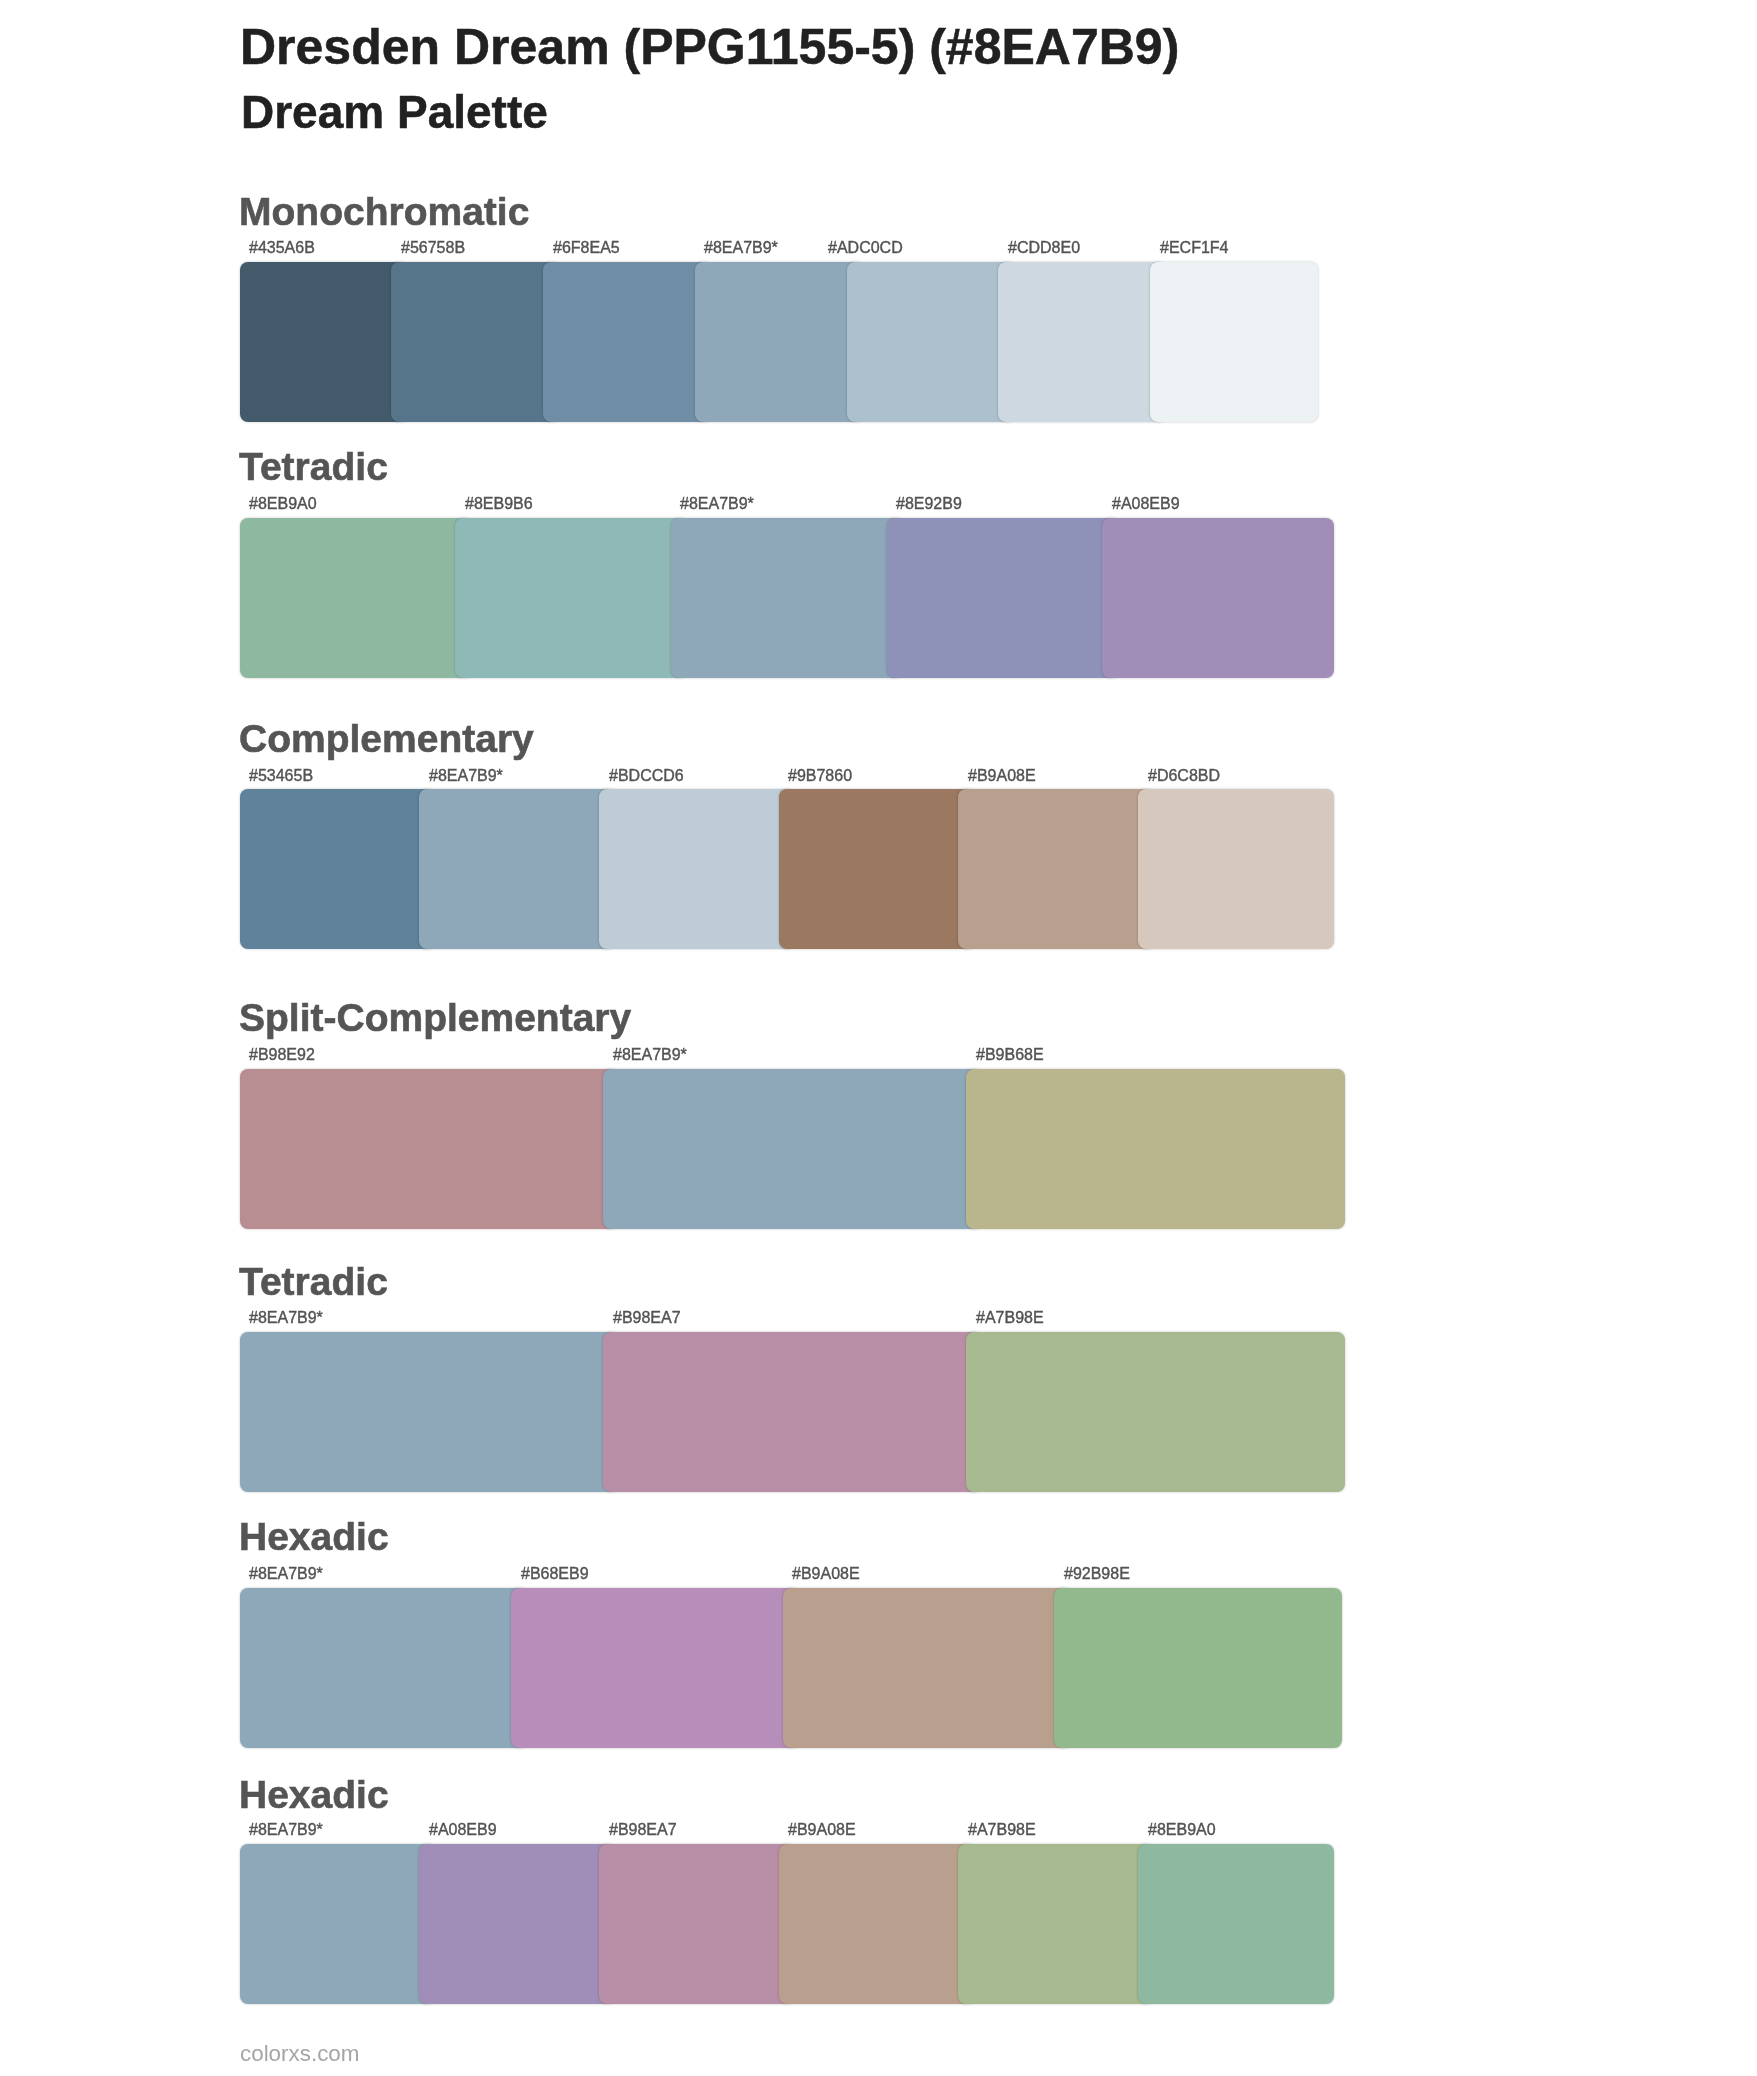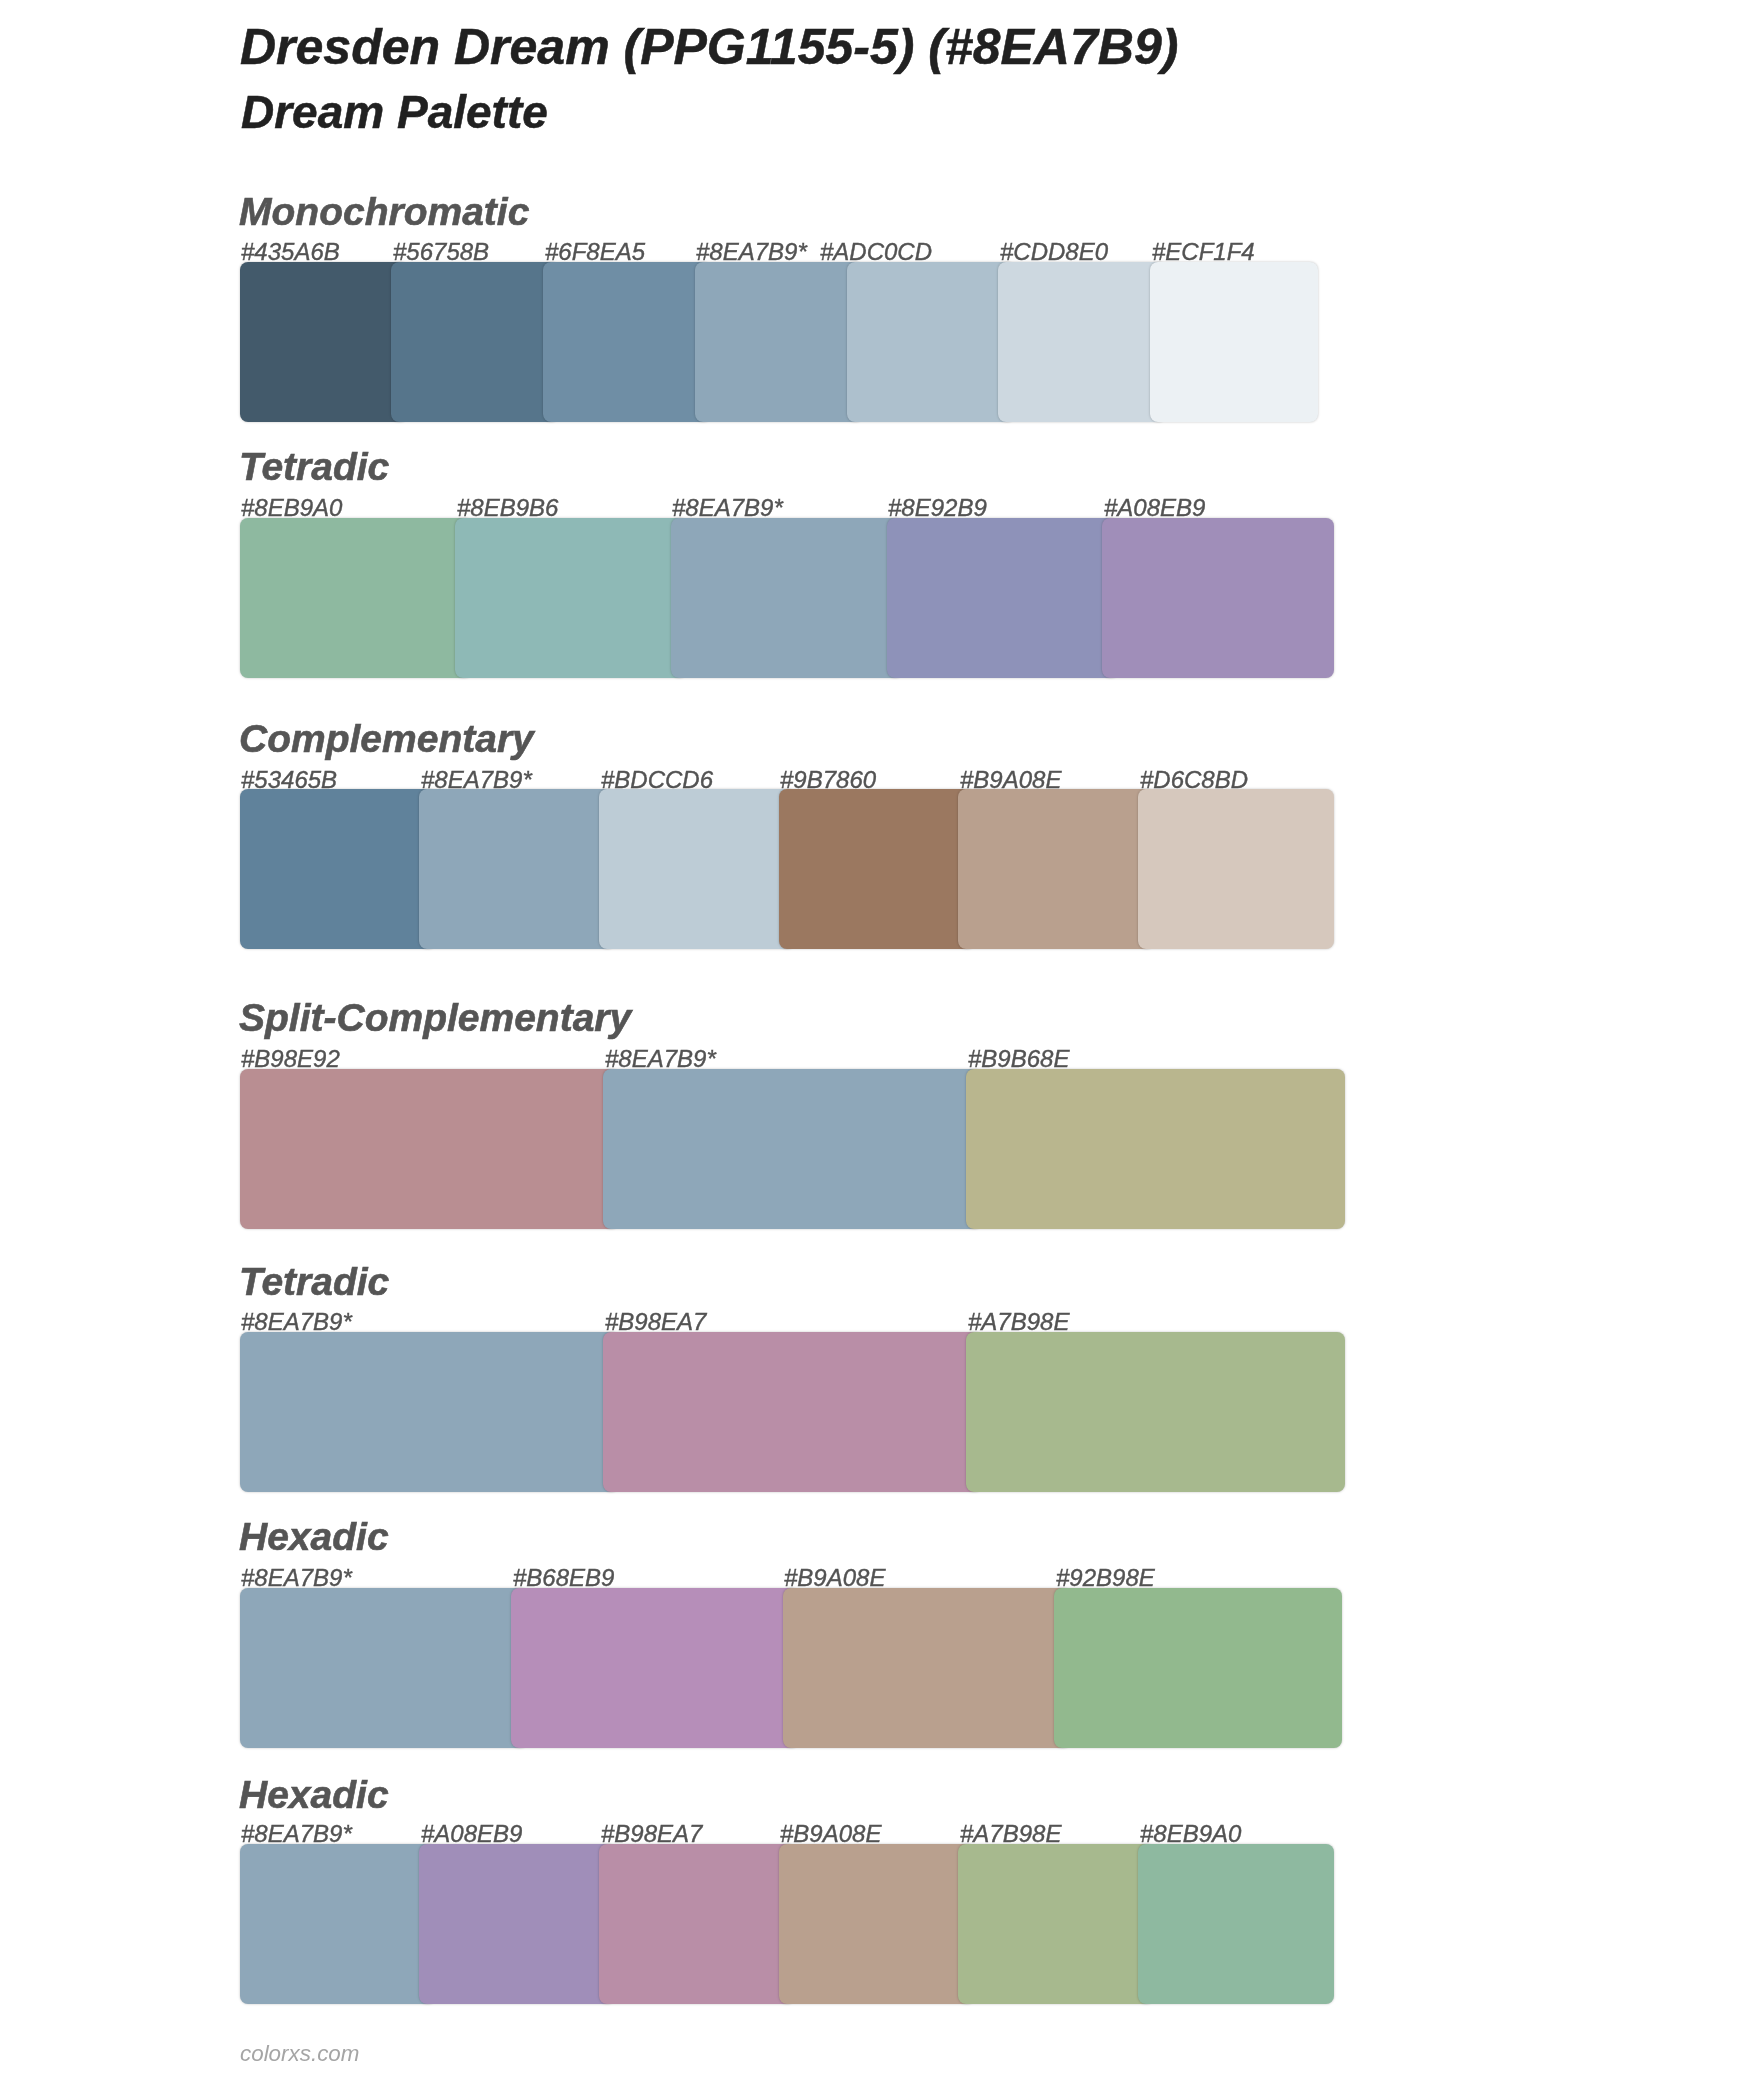--- a/index.html
+++ b/index.html
@@ -2,21 +2,21 @@
 <html style="font-size:12.8px"><head>
 <meta charset="utf-8">
 <style>
   html, body { margin:0; padding:0; background:#ffffff; }
   body {
     width: 1757px; height: 2077px;
     position: relative; overflow: hidden;
     font-family: "Liberation Sans", sans-serif;
     -webkit-font-smoothing: antialiased;
   }
-  #page { position:absolute; left:0; top:0; width:1757px; height:1535px; background:#ffffff;font-style:italic; }
+  #page { position:absolute; left:0; top:0; width:1757px; height:1535px; background:#ffffff; }
   .page-title, .page-subtitle, .section-heading, .swatch-label, .footer {
     transform: translateZ(0);
   }
   .page-title {
     position:absolute; left:240px; top:22.4px;
     font-size:50px; font-weight:700; color:#212121;
     -webkit-text-stroke: 0.5px #212121;
     white-space:nowrap; line-height:1;
   }
   .page-subtitle {
@@ -28,23 +28,23 @@
   .palette-section { position:absolute; left:0; top:0; }
   .swatch-row { position:absolute; left:0; top:0; }
   .section-heading {
     position:absolute; left:239px; margin:0;
     font-size:39px; font-weight:700; color:#555555;
     -webkit-text-stroke: 0.6px #555555;
     white-space:nowrap; line-height:1;
   }
   .swatch-label {
     position:absolute;
-    font-size:24px; font-weight:400; color:#535353;
+    font-size:16px; font-weight:400; color:#535353;
     -webkit-text-stroke: 0.4px #535353;
-    white-space:nowrap; line-height:1;
+    white-space:nowrap; line-height:1;margin-left:8px;
   }
   .swatch {
     position:absolute; height:160px; border-radius:8px;
     box-shadow: 0 0 2.4px rgba(0,0,0,0.26);
   }
   .footer {
     position:absolute; left:240px; top:2043px;
     font-size:22.4px; font-weight:400; color:#a5a5a5;
     white-space:nowrap; line-height:1;
   }

